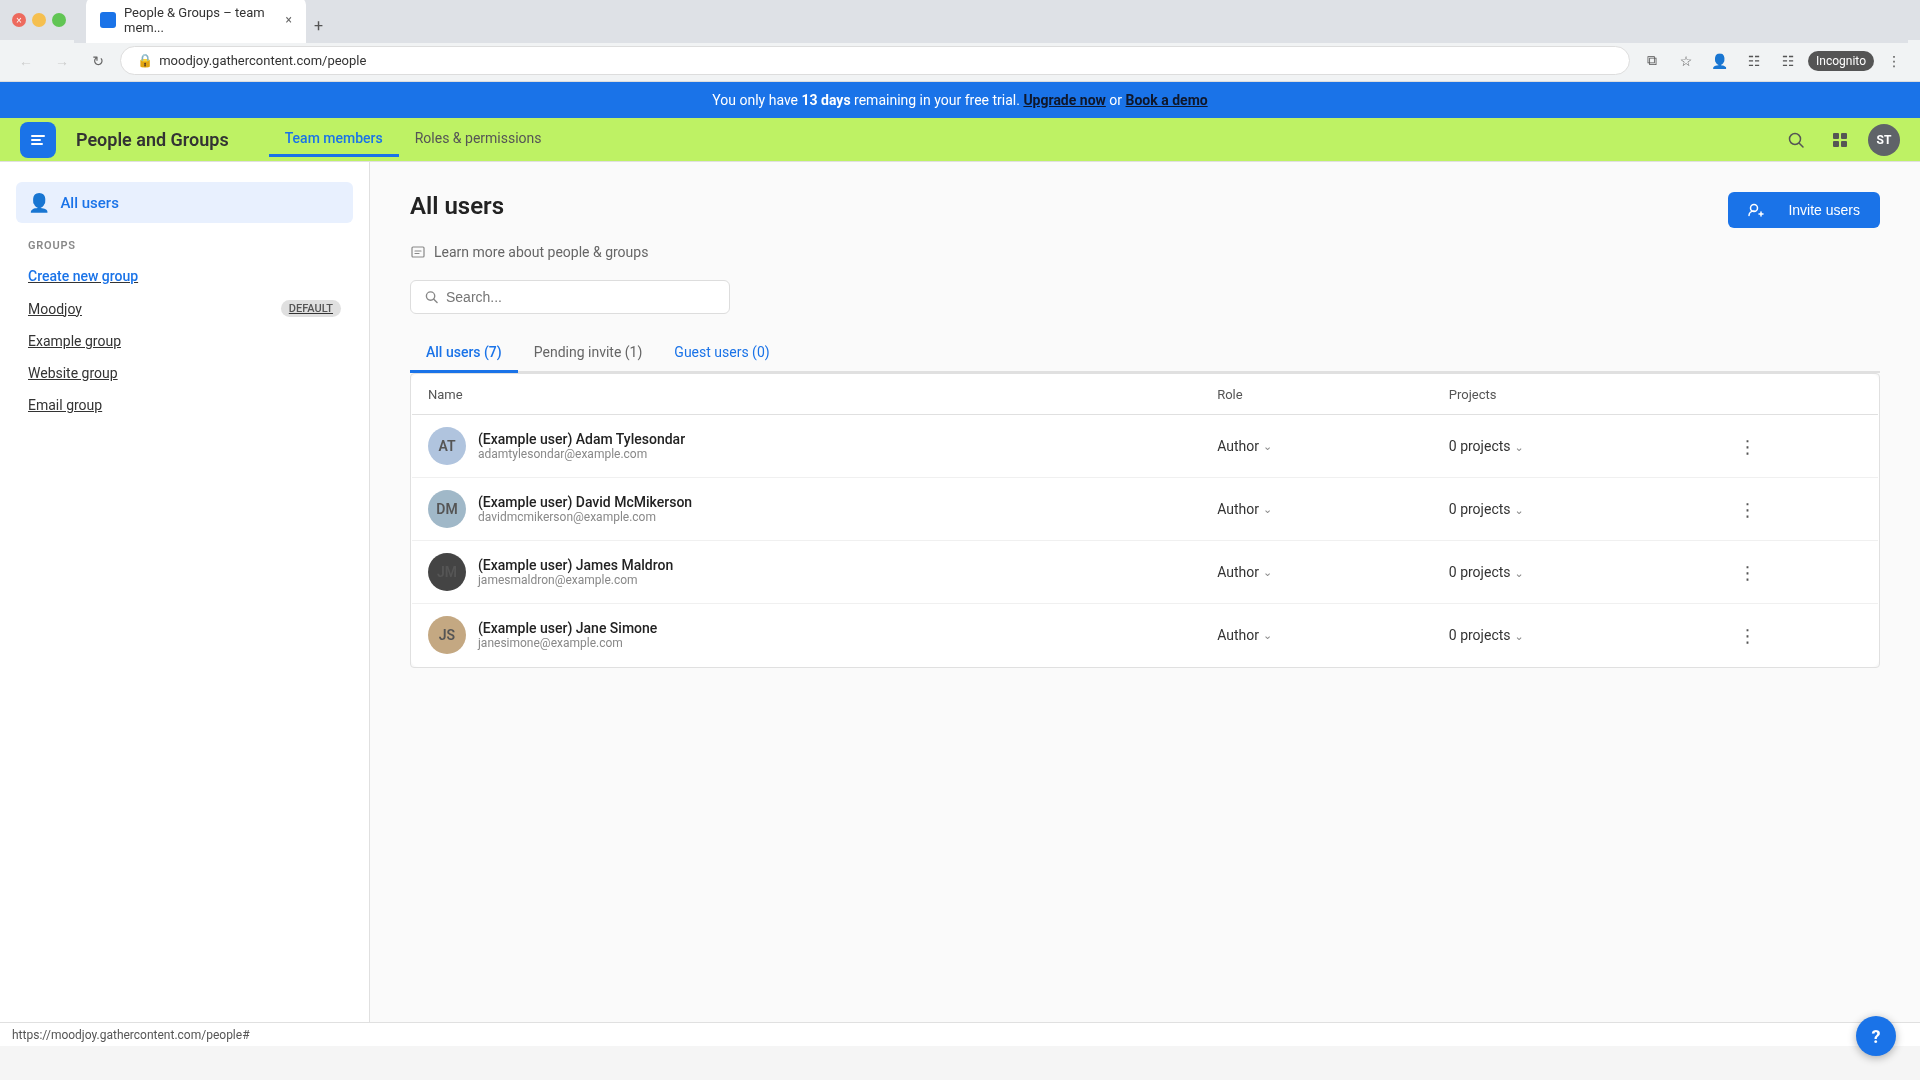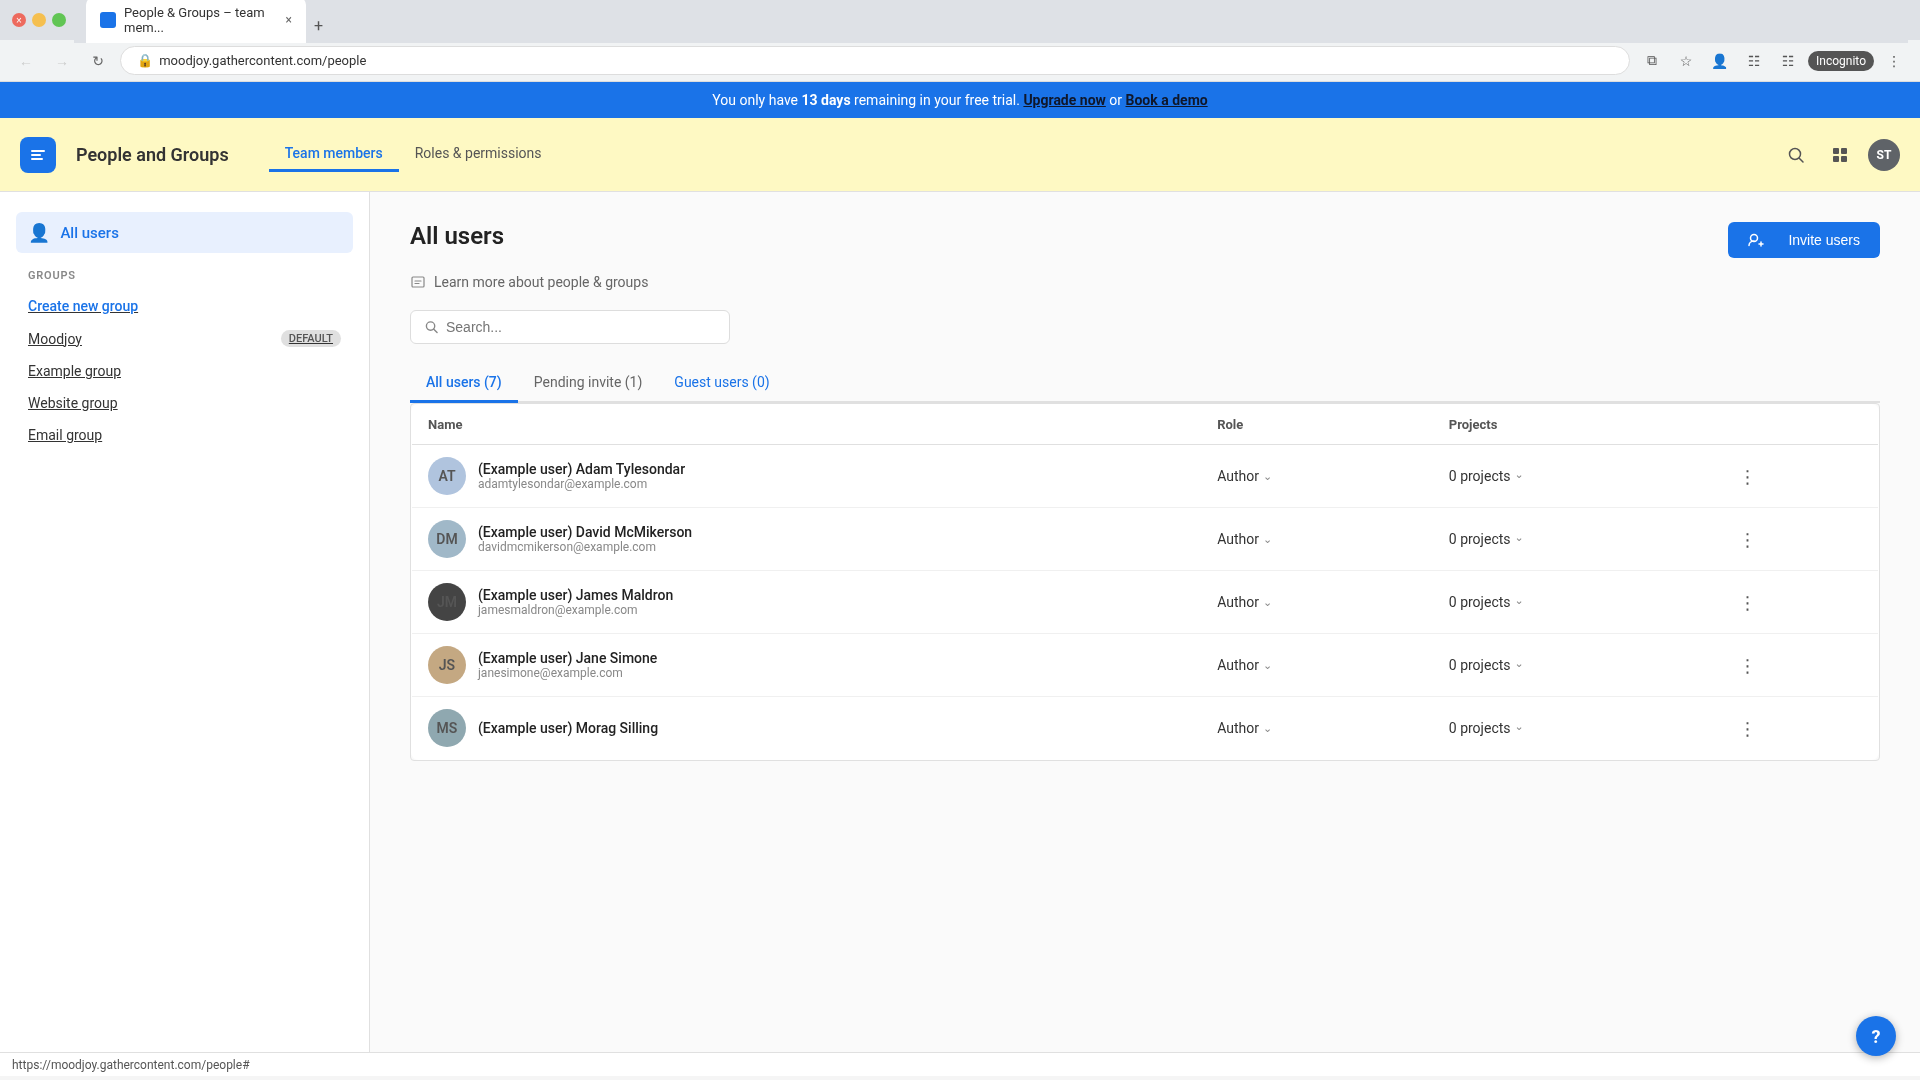--- a/index.html
+++ b/index.html
@@ -26,21 +26,21 @@
     .nav-icons { display: flex; align-items: center; gap: 6px; }
     .nav-icon { width: 28px; height: 28px; display: flex; align-items: center; justify-content: center; border-radius: 50%; cursor: pointer; color: #555; font-size: 14px; }
     .incognito-badge { background: #555; color: #fff; padding: 3px 8px; border-radius: 12px; font-size: 12px; }
 
     
     .trial-banner { background: #1a73e8; color: #fff; text-align: center; padding: 10px; font-size: 14px; }
     .trial-banner a { color: #0f172a; font-weight: bold; text-decoration: underline; }
     .trial-banner strong { font-weight: bold; }
 
     
-    .app-header { background: #fef9c3; border-bottom: 1px solid #e0e0e0; display: flex; align-items: center; padding: 0 20px; height: 74px; gap: 20px; }
+    .app-header { background: #bef264; border-bottom: 1px solid #e0e0e0; display: flex; align-items: center; padding: 0 20px; height: 44px; gap: 20px; }
     .app-logo { width: 36px; height: 36px; background: #1a73e8; border-radius: 8px; display: flex; align-items: center; justify-content: center; color: #fff; font-size: 18px; font-weight: bold; flex-shrink: 0; }
     .app-title { font-size: 18px; font-weight: 600; color: #333; white-space: nowrap; }
     .app-nav { display: flex; gap: 0; margin-left: 20px; }
     .app-nav-item { padding: 8px 16px; font-size: 14px; cursor: pointer; color: #555; border-bottom: 3px solid transparent; text-decoration: none; }
     .app-nav-item.active { color: #1a73e8; border-bottom: 3px solid #1a73e8; font-weight: 500; }
     .header-actions { margin-left: auto; display: flex; align-items: center; gap: 12px; }
     .header-icon { width: 32px; height: 32px; display: flex; align-items: center; justify-content: center; cursor: pointer; color: #555; font-size: 16px; }
     .user-avatar { width: 32px; height: 32px; border-radius: 50%; background: #5f6368; color: #fff; display: flex; align-items: center; justify-content: center; font-size: 12px; font-weight: bold; cursor: pointer; }
 
     
@@ -68,30 +68,30 @@
     .search-bar input { border: none; outline: none; font-size: 14px; color: #555; background: transparent; width: 100%; }
 
     
     .tabs { display: flex; border-bottom: 2px solid #e0e0e0; margin-bottom: 0; }
     .tab { padding: 10px 16px; font-size: 14px; cursor: pointer; color: #666; border-bottom: 3px solid transparent; margin-bottom: -2px; }
     .tab.active { color: #1a73e8; border-bottom: 3px solid #1a73e8; font-weight: 500; }
 
     
     .users-table { width: 100%; border-collapse: collapse; background: #fff; border-radius: 8px; border: 1px solid #e0e0e0; overflow: hidden; margin-top: 0; }
     .users-table thead tr { border-bottom: 1px solid #e0e0e0; }
-    .users-table th { padding: 12px 16px; text-align: left; font-size: 13px; font-weight: 700; color: #555; background: #fff; }
+    .users-table th { padding: 12px 16px; text-align: left; font-size: 13px; font-weight: 400; color: #555; background: #fff; }
     .users-table td { padding: 12px 16px; border-bottom: 1px solid #f0f0f0; vertical-align: middle; }
     .users-table tr:last-child td { border-bottom: none; }
     .user-row-info { display: flex; align-items: center; gap: 12px; }
     .user-avatar-sm { width: 38px; height: 38px; border-radius: 50%; background: #ccc; flex-shrink: 0; overflow: hidden; display: flex; align-items: center; justify-content: center; font-size: 14px; font-weight: 600; color: #555; }
     .user-name { font-size: 14px; font-weight: 500; color: #222; }
     .user-email { font-size: 12px; color: #888; }
     .role-btn { display: flex; align-items: center; gap: 4px; color: #333; font-size: 14px; cursor: pointer; }
     .role-btn .chevron { font-size: 11px; color: #888; }
-    .projects-btn { display: flex; align-items: flex-start; gap: 4px; color: #333; font-size: 14px; cursor: pointer; }
+    .projects-btn { display: flex; align-items: flex-end; gap: 4px; color: #333; font-size: 14px; cursor: pointer; }
     .projects-btn .chevron { font-size: 11px; color: #888; }
     .more-btn { width: 28px; height: 28px; display: flex; align-items: center; justify-content: center; border-radius: 50%; cursor: pointer; color: #555; font-size: 18px; }
 
     
     .help-btn { position: fixed; bottom: 24px; right: 24px; width: 40px; height: 40px; background: #1a73e8; border-radius: 50%; display: flex; align-items: center; justify-content: center; color: #fff; font-size: 18px; font-weight: bold; cursor: pointer; box-shadow: 0 2px 8px rgba(0,0,0,0.3); }
 
     
     .status-bar { background: #fff; border-top: 1px solid #e0e0e0; padding: 4px 12px; font-size: 12px; color: #555; height: 24px; display: flex; align-items: center; }
 
     
@@ -364,46 +364,20 @@
               <div class="projects-btn">
                 <span>0 projects</span>
                 <span class="chevron">⌄</span>
               </div>
             </td>
             <td>
               <div class="more-btn">⋮</div>
             </td>
           </tr>
 
-          <tr class="table-row">
-            <td>
-              <div class="user-row-info">
-                <div class="user-avatar-sm avatar-morag">MS</div>
-                <div>
-                  <div class="user-name">(Example user) Morag Silling</div>
-                  <div class="user-email"></div>
-                </div>
-              </div>
-            </td>
-            <td>
-              <div class="role-btn">
-                <span>Author</span>
-                <span class="chevron">⌄</span>
-              </div>
-            </td>
-            <td>
-              <div class="projects-btn">
-                <span>0 projects</span>
-                <span class="chevron">⌄</span>
-              </div>
-            </td>
-            <td>
-              <div class="more-btn">⋮</div>
-            </td>
-          </tr>
         </tbody>
       </table>
     </div>
   </div>
 </div>
 
 <div class="status-bar">
   <span>https://moodjoy.gathercontent.com/people#</span>
 </div>
 

